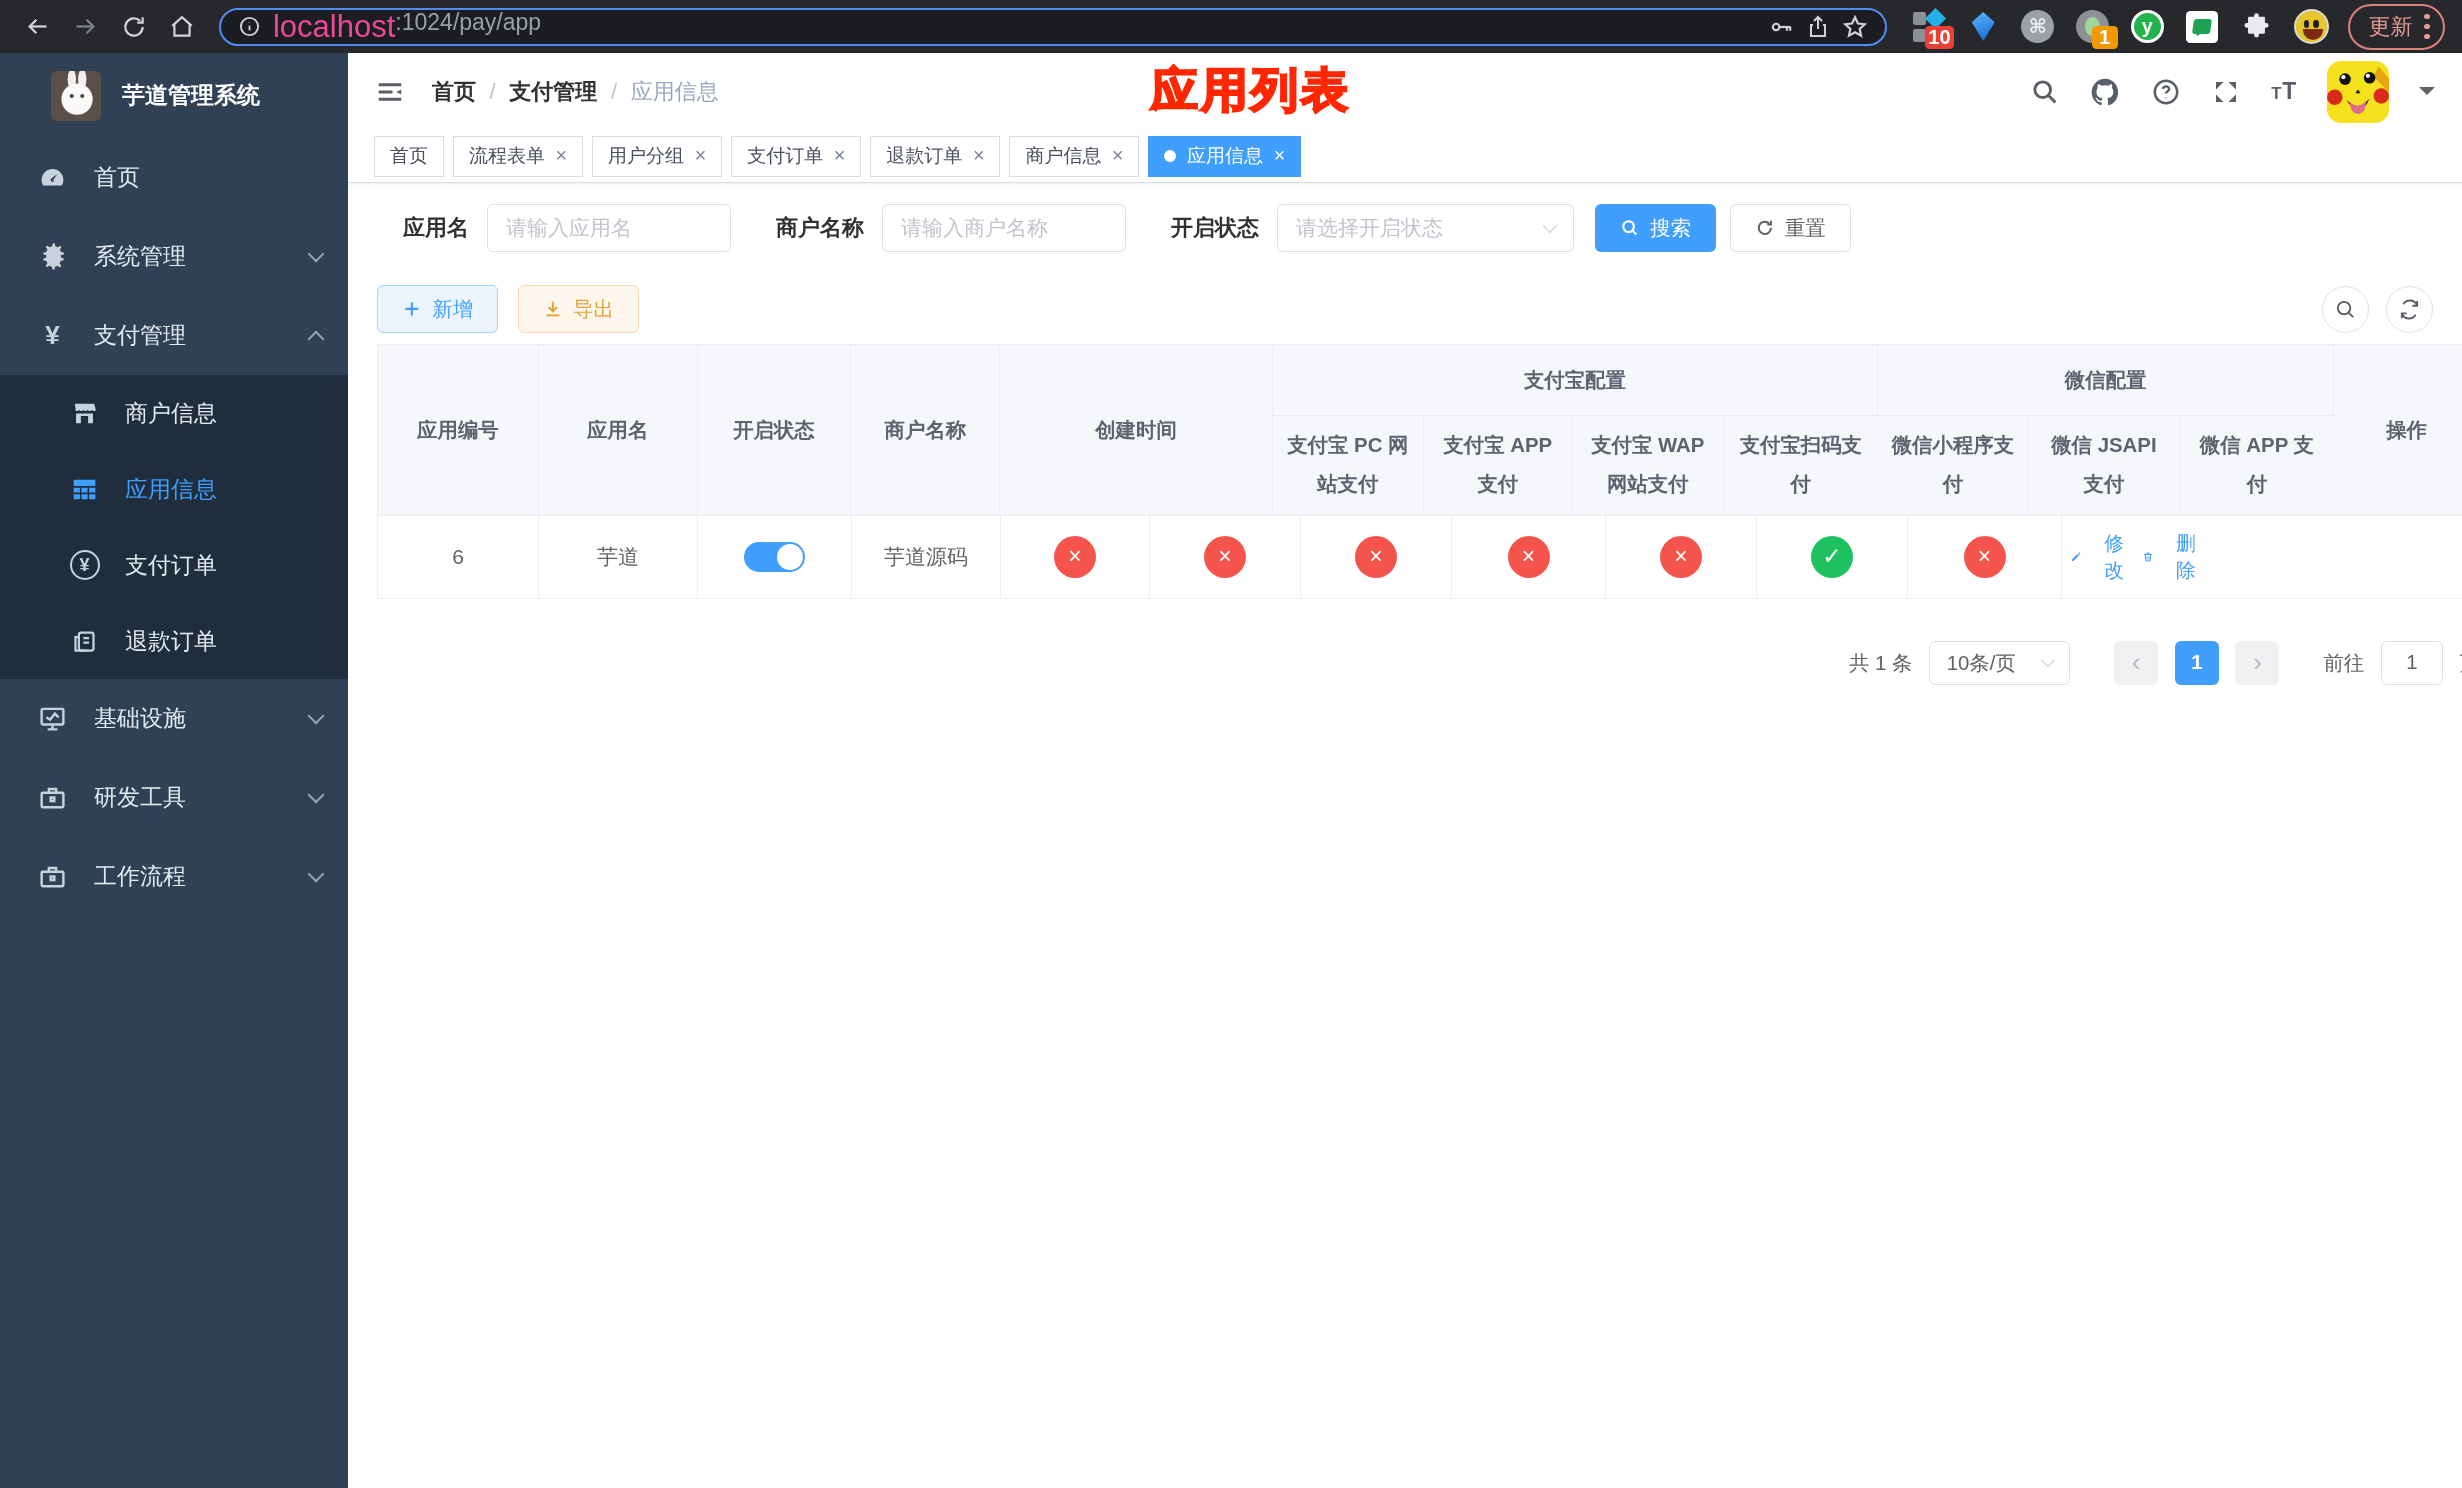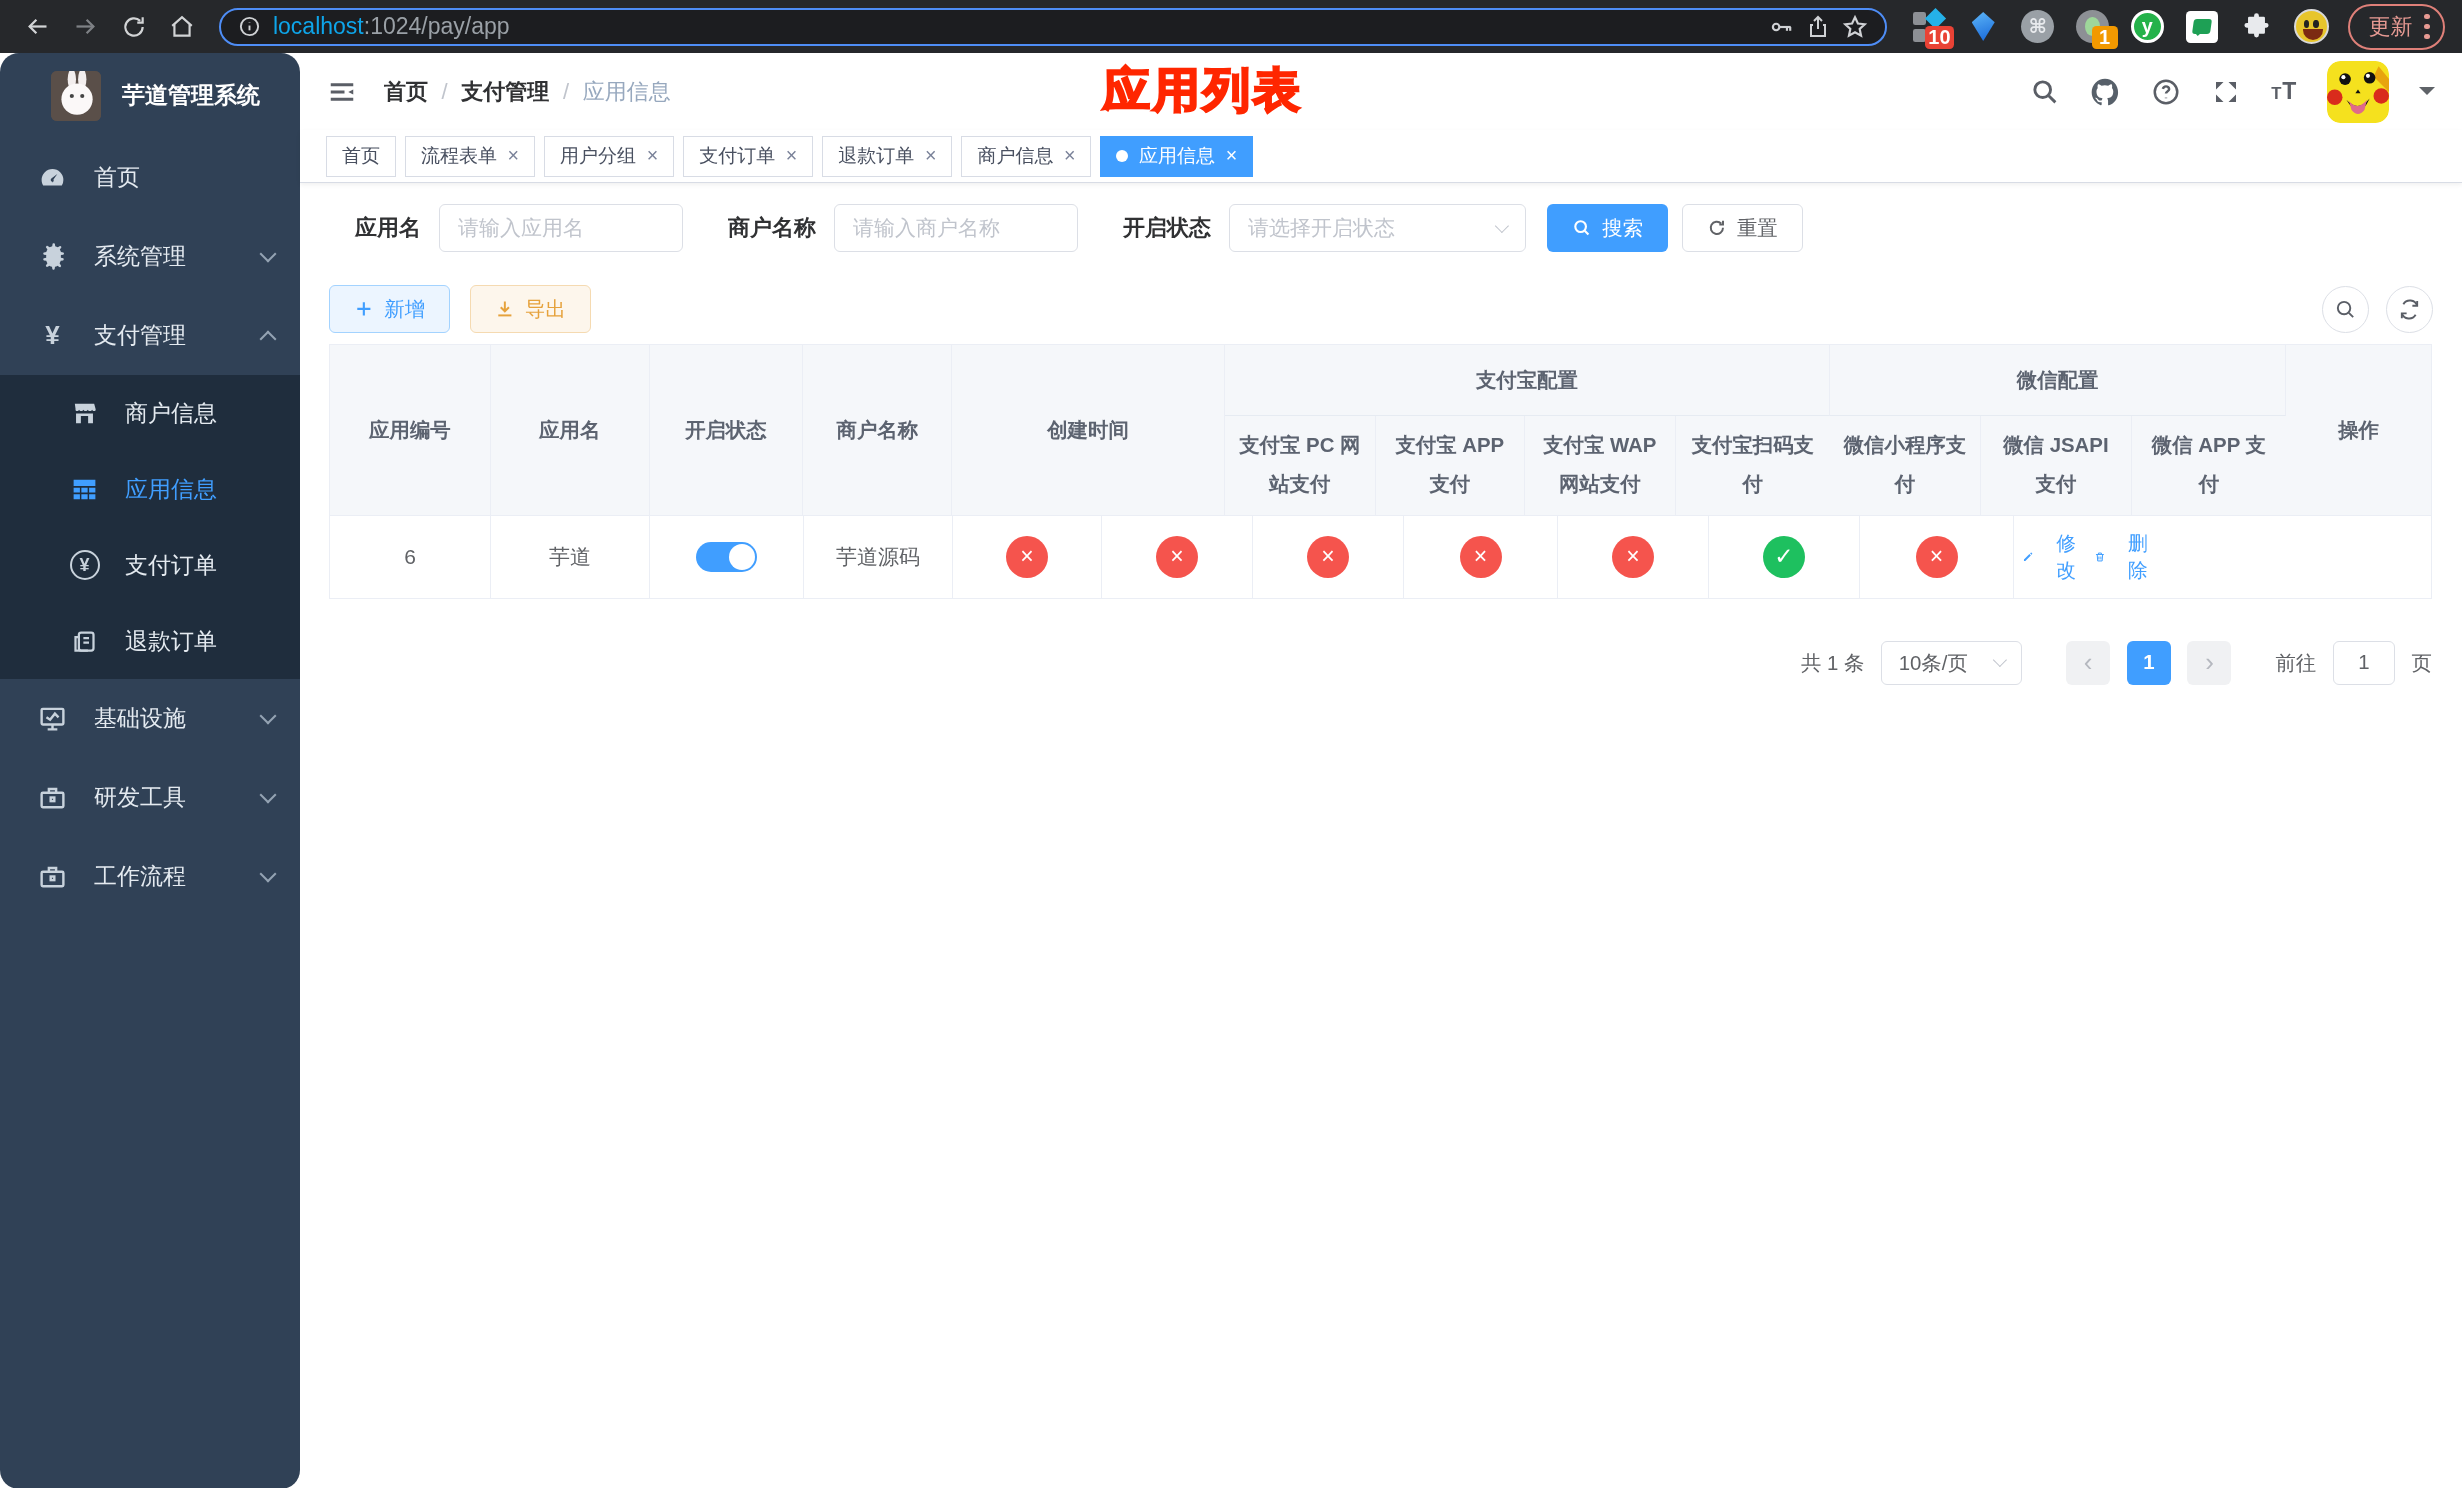--- a/index.html
+++ b/index.html
@@ -7,21 +7,21 @@
   body { font-family:"Liberation Sans","DejaVu Sans",sans-serif; background:#fff;
          --primary:#409eff; --success:#1ec05f; --danger:#f5544d; --warning:#e6a23c;
          --sidebar-bg:#304156; --submenu-bg:#1f2d3d; }
 
   
   .chrome { height:53px; background:#26282b; display:flex; align-items:center; padding:0 16.7px; gap:6px; }
   .chrome .navbtn { width:42px; height:42px; display:flex; align-items:center; justify-content:center; color:#d2d4d6; flex:0 0 auto; }
   .chrome .navbtn.dim { color:#7e8185; }
   .urlbar { flex:1; height:38px; margin:0 10.6px; background:#1c1d20; border:2.3px solid #4e8df6; border-radius:19.7px;
             display:flex; align-items:center; padding:0 16.7px; gap:12px; min-width:0; }
-  .urlbar .host { color:#0ea5e9; font-size:23px; }
+  .urlbar .host { color:#ec4899; font-size:31px; }
   .urlbar .rest { color:#9aa0a6; font-size:23px; }
   .urlbar .spacer { flex:1; }
   .url-icon { color:#cfd1d4; display:flex; align-items:center; }
   .exts { display:flex; align-items:center; gap:19.7px; margin:0 7.6px; flex:0 0 auto; }
   .ext { position:relative; width:35px; height:35px; display:flex; align-items:center; justify-content:center; }
   .badge { position:absolute; right:-7.6px; bottom:-4.5px; min-width:26px; height:23px; border-radius:4.5px;
            color:#fff; font-size:20px; font-weight:700; display:flex; align-items:center; justify-content:center; padding:0 3px; }
   .badge.red { background:#e94235; }
   .badge.orange { background:#f29900; }
   .sq { position:absolute; width:13px; height:13px; background:#8d9095; border-radius:2.3px; }
@@ -38,21 +38,21 @@
   .smiley { width:35px; height:35px; border-radius:50%; background:#e7c52c; position:relative; overflow:hidden; border:2.3px solid #d9d9d9; }
   .smiley .eye { position:absolute; top:9px; width:5.3px; height:7.6px; background:#222; border-radius:50%; }
   .smiley .mouth { position:absolute; left:7.6px; top:18px; width:19.7px; height:11.4px; background:#7c2a12; border-radius:0 0 16.7px 16.7px; }
   .update-pill { display:flex; align-items:center; gap:12px; border:2.3px solid #df8079; border-radius:756px;
                  padding:6px 13.6px 6px 18px; color:#e79a93; font-size:22px; margin-left:6px; flex:0 0 auto; }
   .kebab { display:flex; flex-direction:column; gap:4.5px; }
   .kebab i { width:5.3px; height:5.3px; border-radius:50%; background:#e79a93; }
 
   
   .app { display:flex; height:1436px; }
-  .sidebar { width:300px; background:var(--sidebar-bg); color:#cfd7e0; flex:0 0 auto;border-radius:19px; }
+  .sidebar { width:348px; background:var(--sidebar-bg); color:#cfd7e0; flex:0 0 auto; }
   .logo-row { height:85px; display:flex; align-items:center; gap:21px; padding-left:51px; }
   .logo-img { width:50px; height:50px; border-radius:6px; background:#5a4f49; display:flex; align-items:center; justify-content:center; overflow:hidden; }
   .logo-title { color:#fff; font-size:23px; font-weight:700; }
   .mitem { height:79px; display:flex; align-items:center; padding:0 26px 0 35px; font-size:23px; color:#e4eaf0; cursor:pointer; }
   .mitem .ic { width:35px; display:flex; justify-content:center; margin-right:24px; color:#c8d2dc; flex:0 0 auto; }
   .mitem .lbl { flex:1; }
   .chev { width:12px; height:12px; border-right:2.3px solid #94a3b3; border-bottom:2.3px solid #94a3b3; transform:rotate(45deg); margin-top:-4.5px; }
   .chev.up { transform:rotate(-135deg); margin-top:6px; }
   .submenu { background:var(--submenu-bg); }
   .smitem { height:76px; display:flex; align-items:center; padding-left:67px; font-size:23px; color:#e4eaf0; cursor:pointer; }

